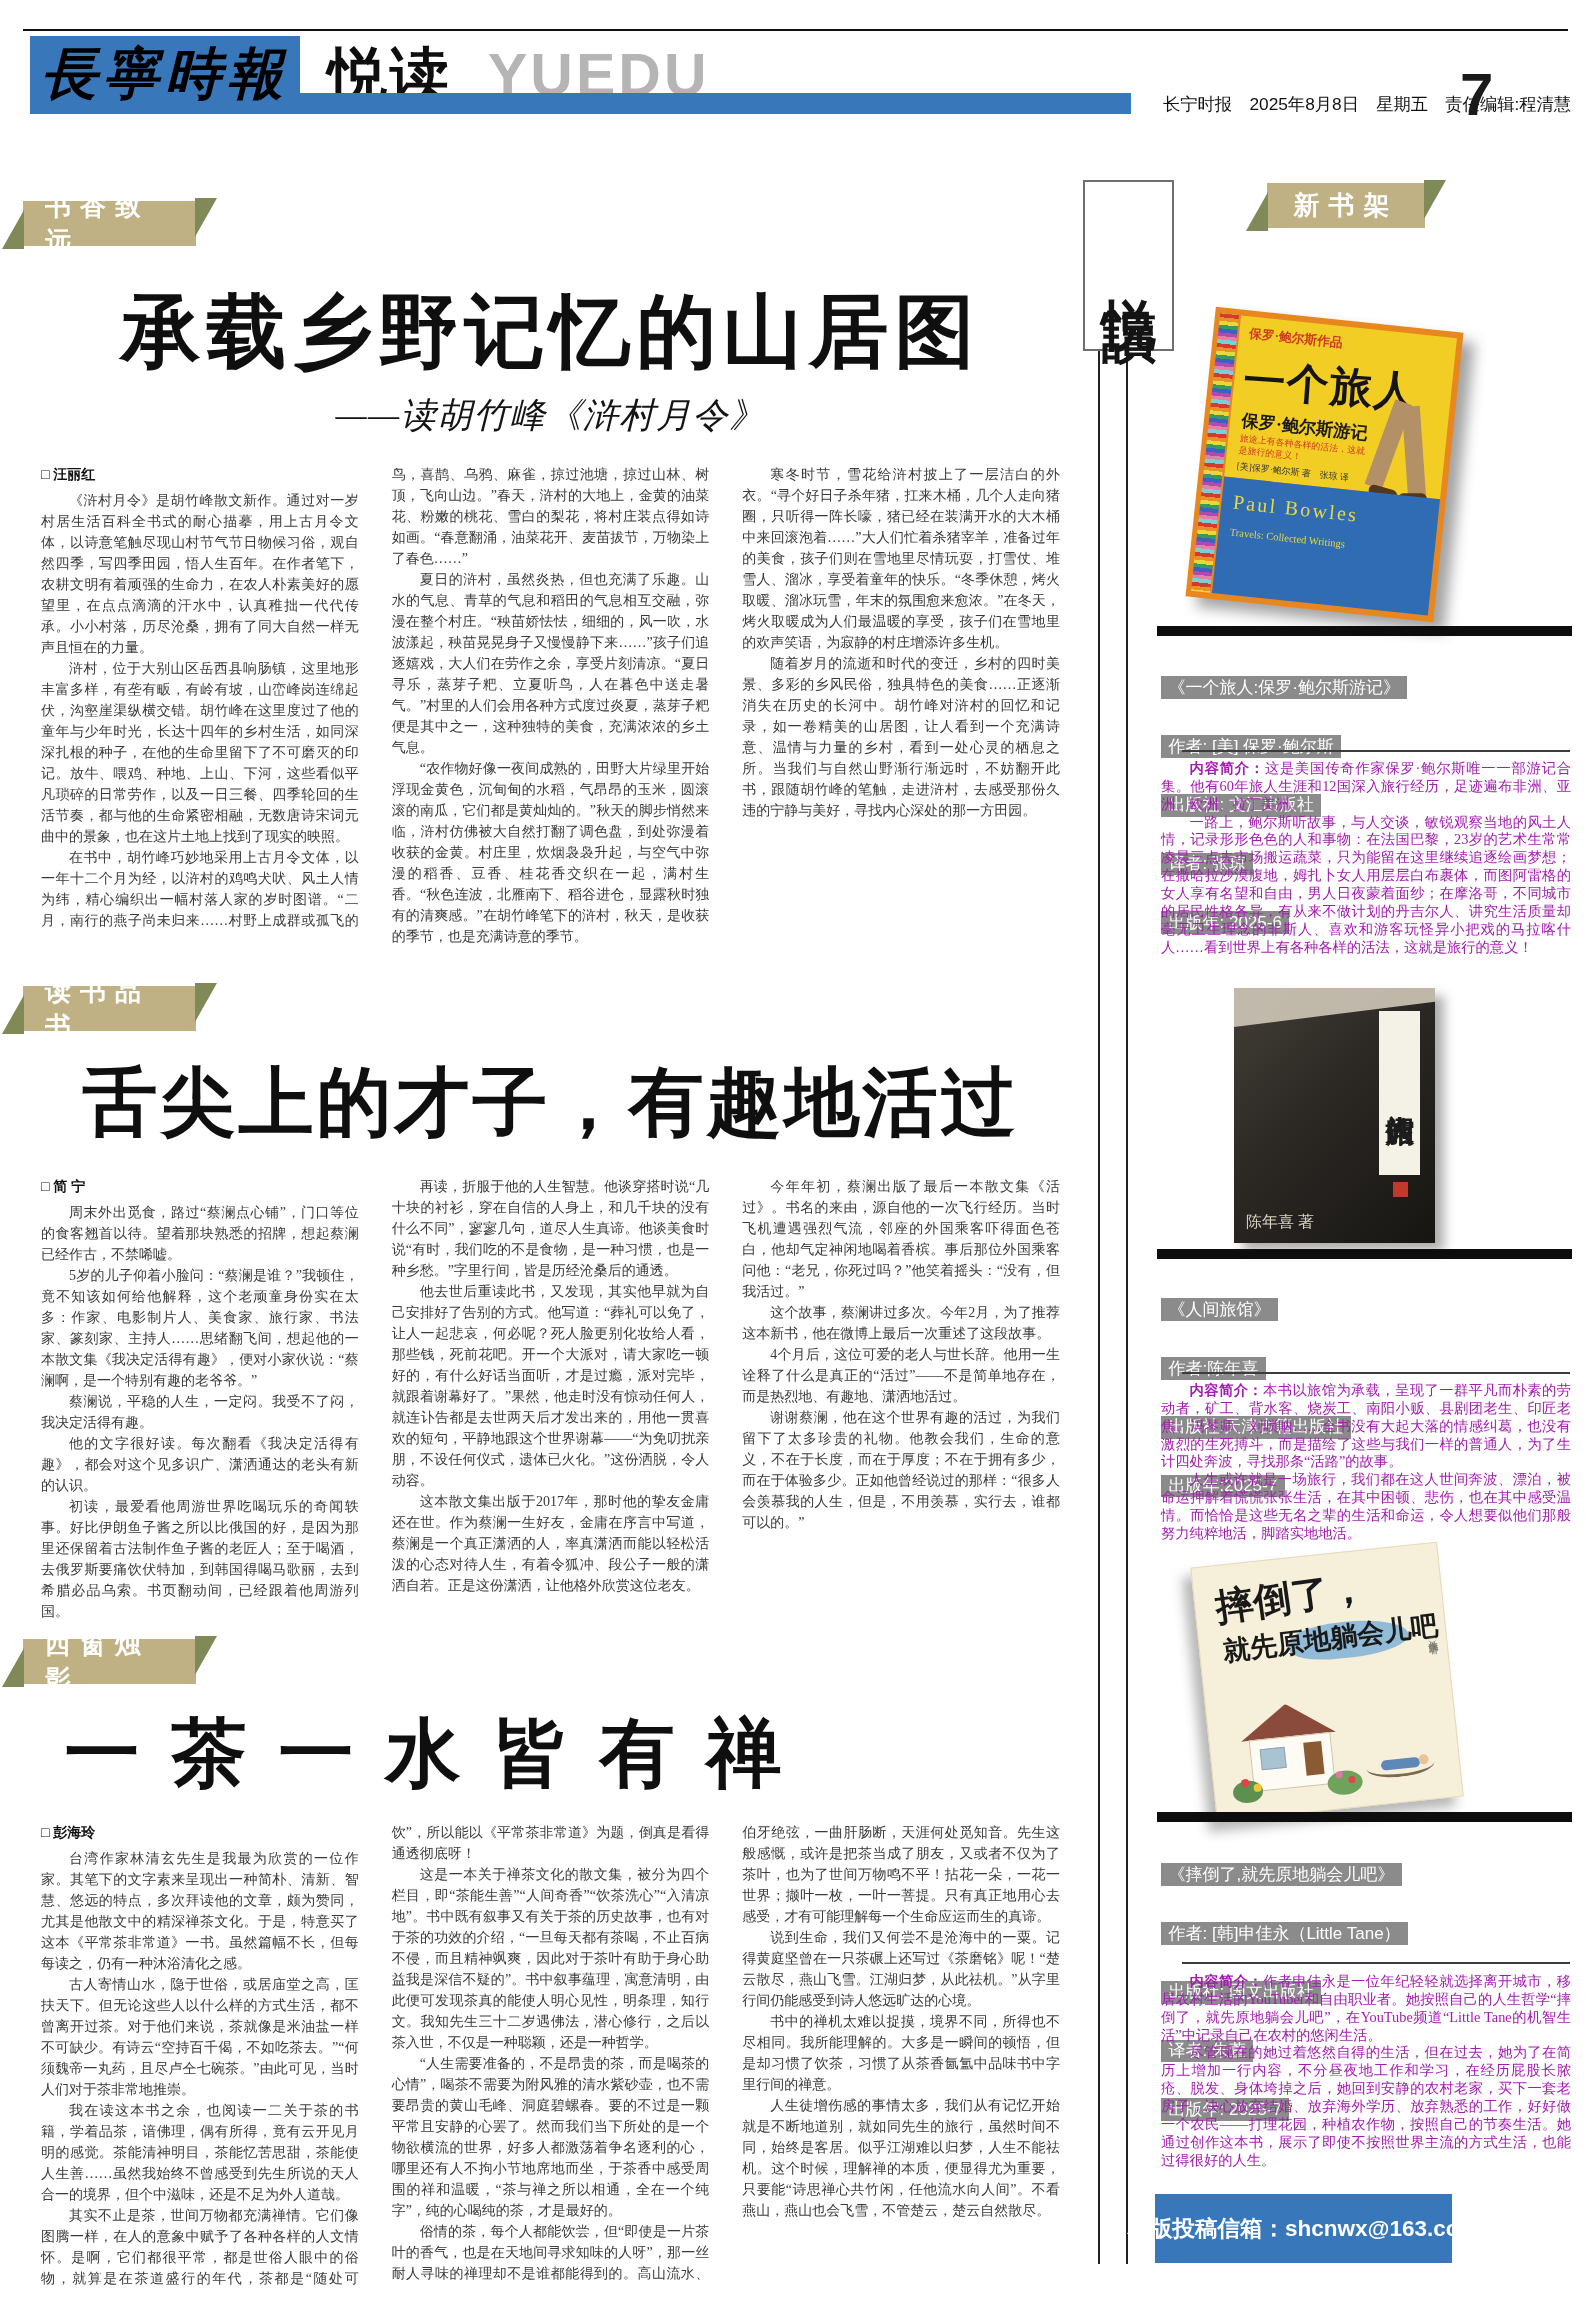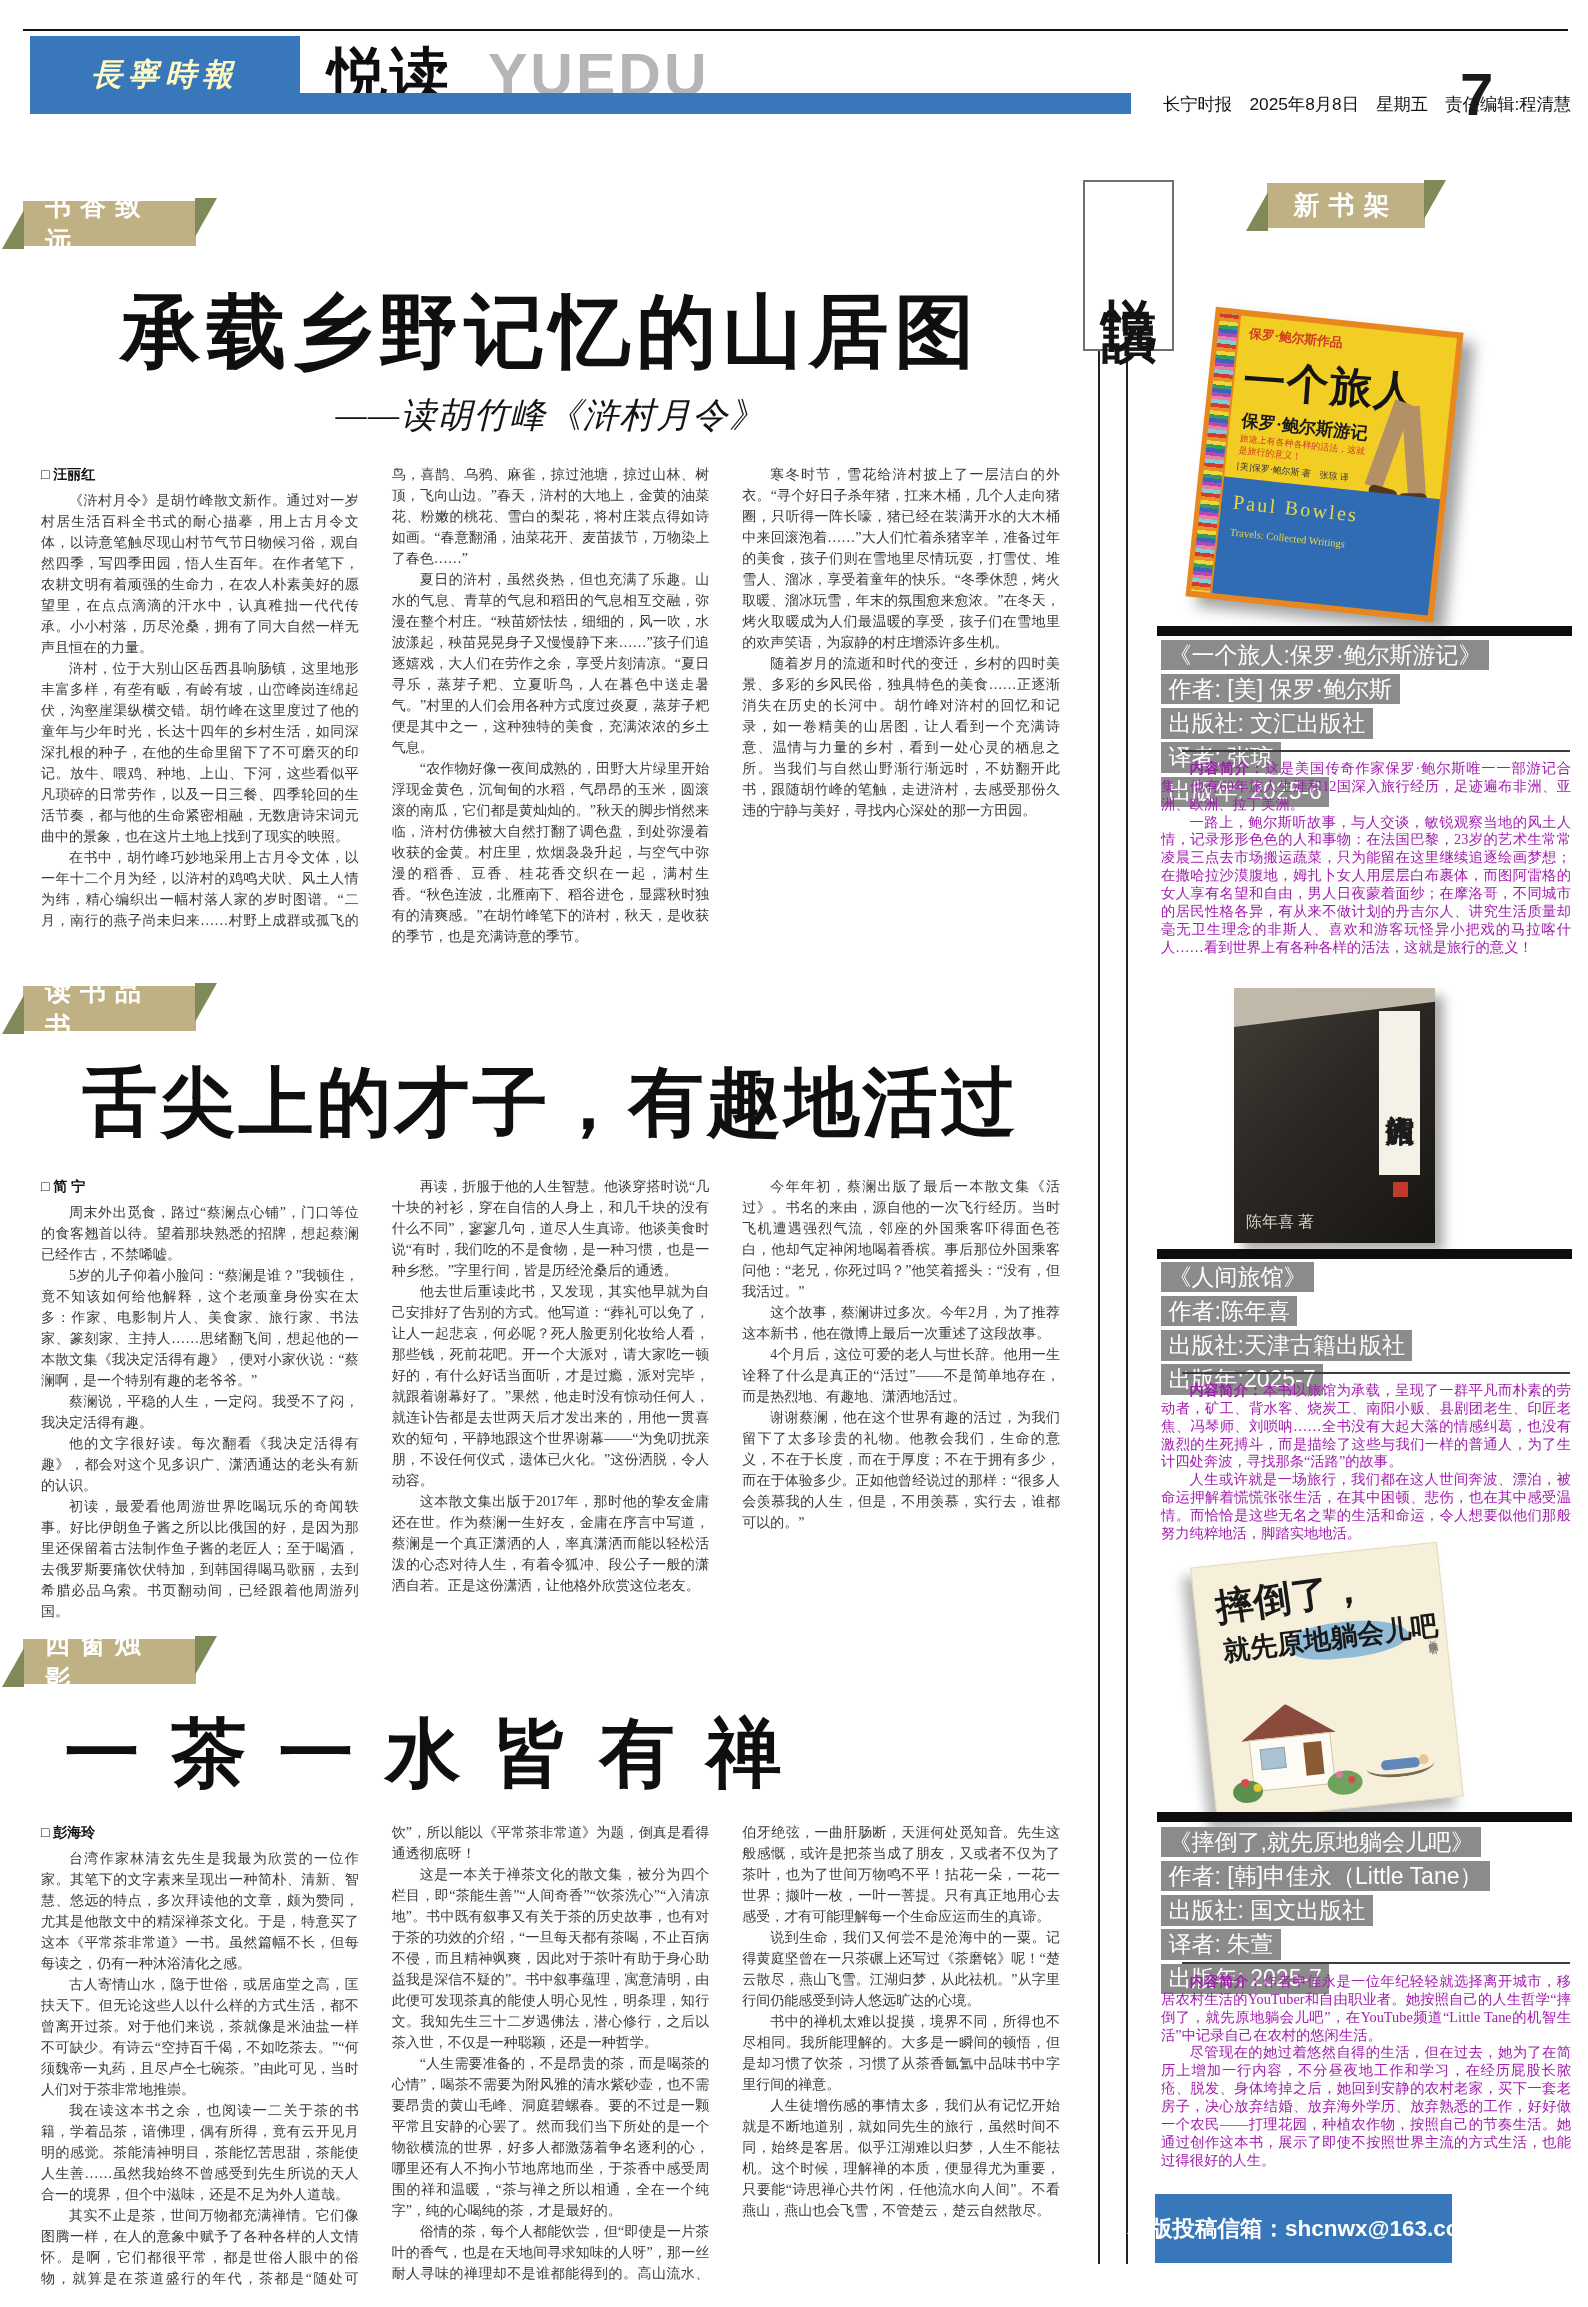--- a/index.html
+++ b/index.html
@@ -2,21 +2,21 @@
 <html style="font-size:12px"><head>
 <meta charset="utf-8">
 <style>
   html,body{margin:0;padding:0;background:#e9e9e9;}
   .page{position:relative;width:1588px;height:2307px;background:#ffffff;overflow:hidden;
         font-family:"Liberation Serif",serif;color:#222;}
   
   .top-rule{position:absolute;left:22.5px;top:28.5px;width:1545px;height:2.3px;background:#111;}
   .logo-box{position:absolute;left:30px;top:36px;width:270px;height:78px;background:#3878ba;
             display:flex;align-items:center;justify-content:center;}
-  .logo-box span{color:#fef9c3;font-size:31px;font-weight:bold;font-style:italic;letter-spacing:6px;
+  .logo-box span{color:#000000;font-size:56px;font-weight:bold;font-style:italic;letter-spacing:6px;
                  font-family:"Liberation Serif",serif;}
   .section-row{position:absolute;left:328px;top:36px;display:flex;align-items:baseline;gap:36px;
                font-family:"Liberation Sans",sans-serif;font-weight:bold;}
   .section-cn{font-size:59px;color:#0e0e0e;letter-spacing:3px;}
   .section-en{font-size:59px;color:#b5b5b5;letter-spacing:3px;}
   .blue-bar{position:absolute;left:299px;top:93px;width:832px;height:21px;background:#3878ba;}
   .date-line{position:absolute;left:1163px;top:92px;width:300px;font-family:"Liberation Sans",sans-serif;
              font-size:17.3px;color:#111;white-space:nowrap;}
   .page-num{position:absolute;left:1460px;top:60px;font-family:"Liberation Sans",sans-serif;
             font-size:60px;font-weight:bold;color:#1a1a1a;}
@@ -47,21 +47,21 @@
   
   .vline{position:absolute;top:350px;height:1914px;background:#222;}
   .plaque{position:absolute;left:1083px;top:180px;width:87px;height:167px;border:2.3px solid #6f6f6f;
           display:flex;align-items:center;justify-content:center;background:#fff;}
   .plaque span{writing-mode:vertical-rl;text-orientation:upright;font-size:54px;font-weight:bold;
                color:#141414;letter-spacing:10.5px;font-family:"Liberation Serif",serif;}
   .black-bar{position:absolute;left:1157px;width:415px;height:9.8px;background:#0d0d0d;}
   .thin-rule{position:absolute;left:1182px;width:388px;height:1.5px;background:#3c3c3c;}
   .book-info{position:absolute;left:1161px;width:412px;}
   .book-info div{display:table;background:#8b8b8b;color:#fff;font-family:"Liberation Sans",sans-serif;
-                 font-size:23px;line-height:1.25;padding:0.8px 7.5px;margin-bottom:3.8px;}
+                 font-size:17px;line-height:1.25;padding:0.8px 7.5px;margin-bottom:3.8px;margin-top:36px;}
   .intro{position:absolute;left:1161px;width:410px;font-size:14.3px;line-height:1.25;
          text-align:justify;color:#a21caf;}
   .intro p{margin:0;text-indent:2em;}
   .intro b{font-family:"Liberation Sans",sans-serif;}
   .contact{position:absolute;left:1155px;top:2194px;width:297px;height:69px;background:#3878ba;
            color:#fff;font-family:"Liberation Sans",sans-serif;font-size:22.5px;font-weight:bold;
            display:flex;align-items:center;justify-content:center;white-space:nowrap;}
   
   .cover1{position:absolute;left:1200px;top:319px;width:249px;height:291px;background:#e8871f;
           transform:rotate(6deg);box-shadow:12px 9px 13.5px rgba(50,50,50,.45);}

